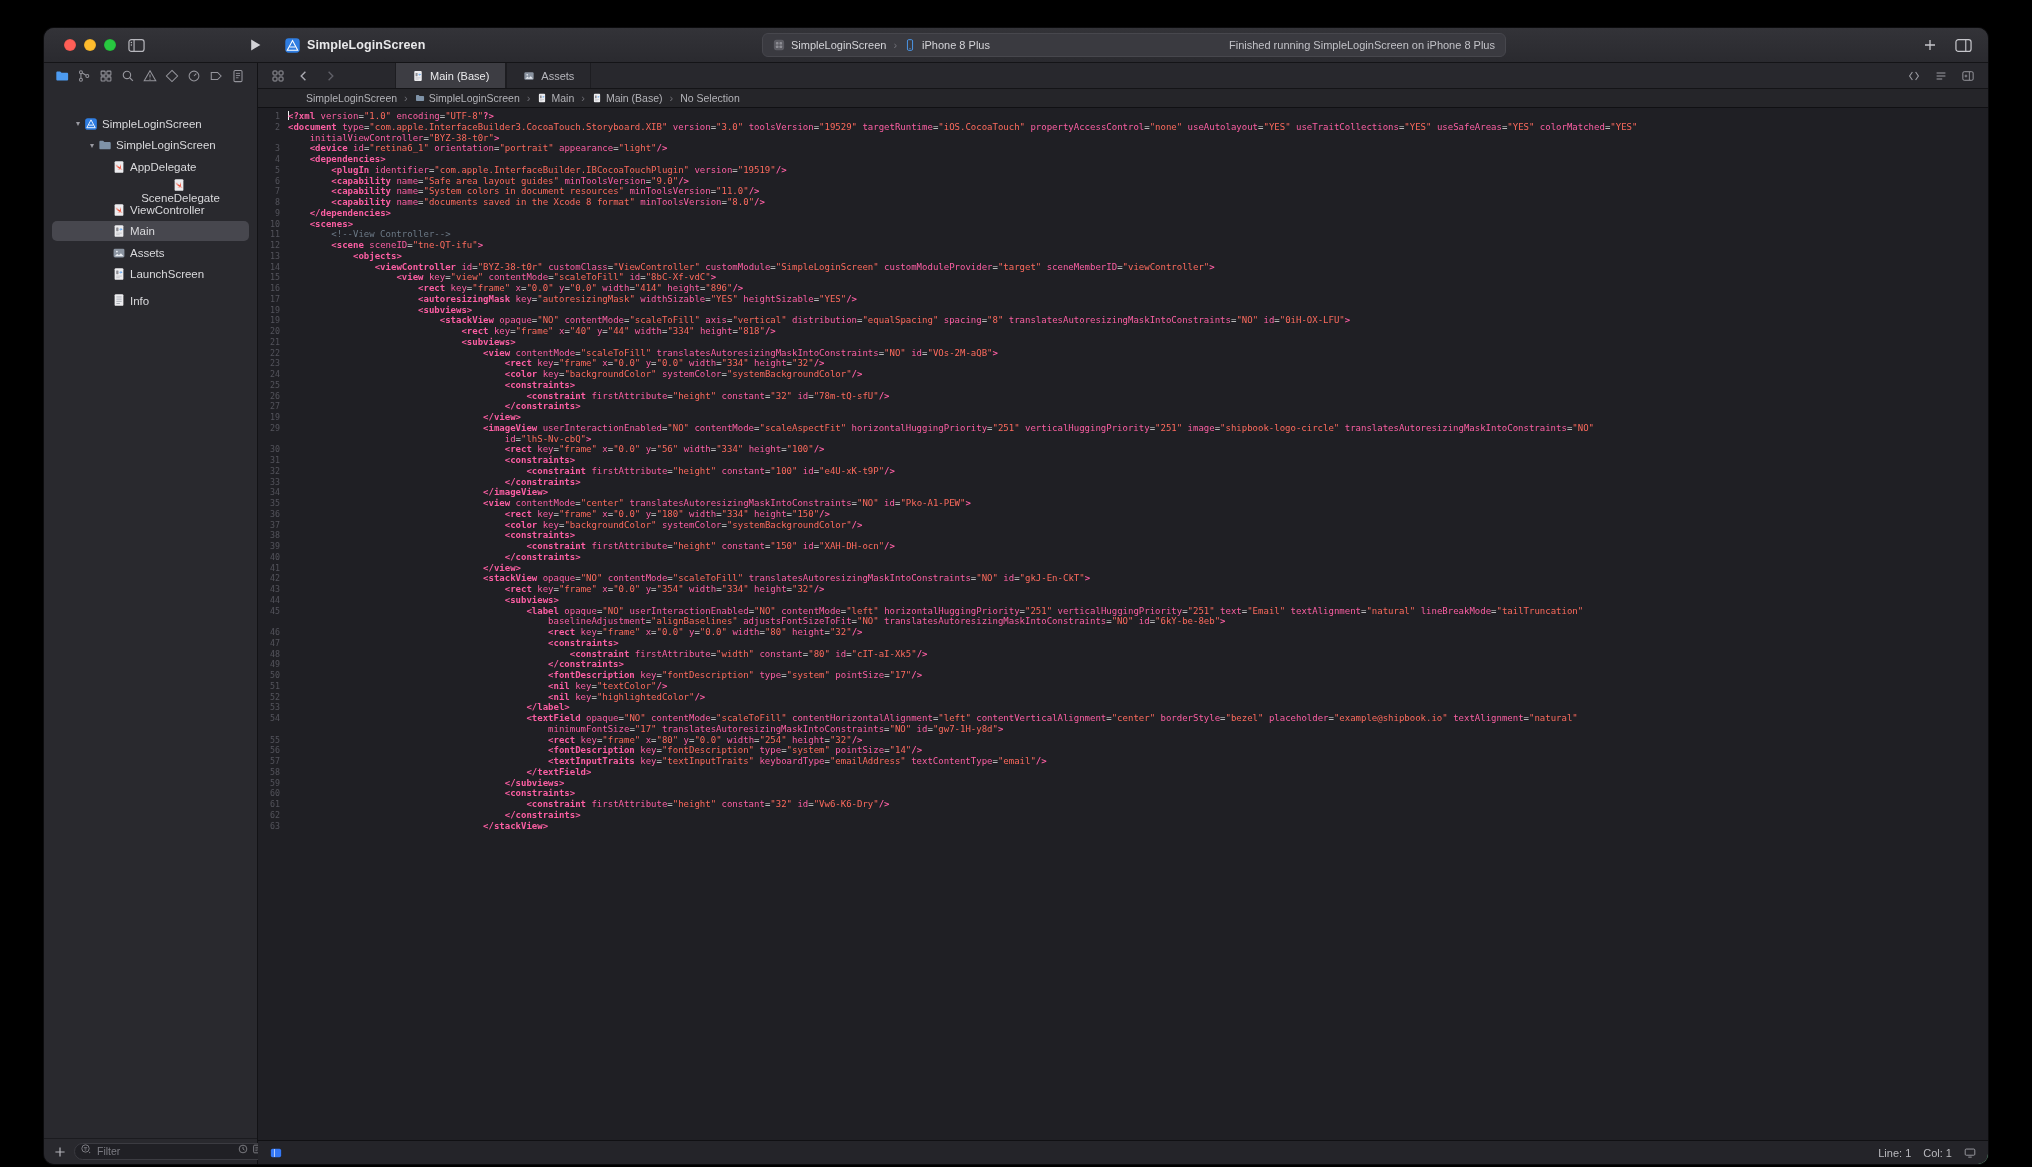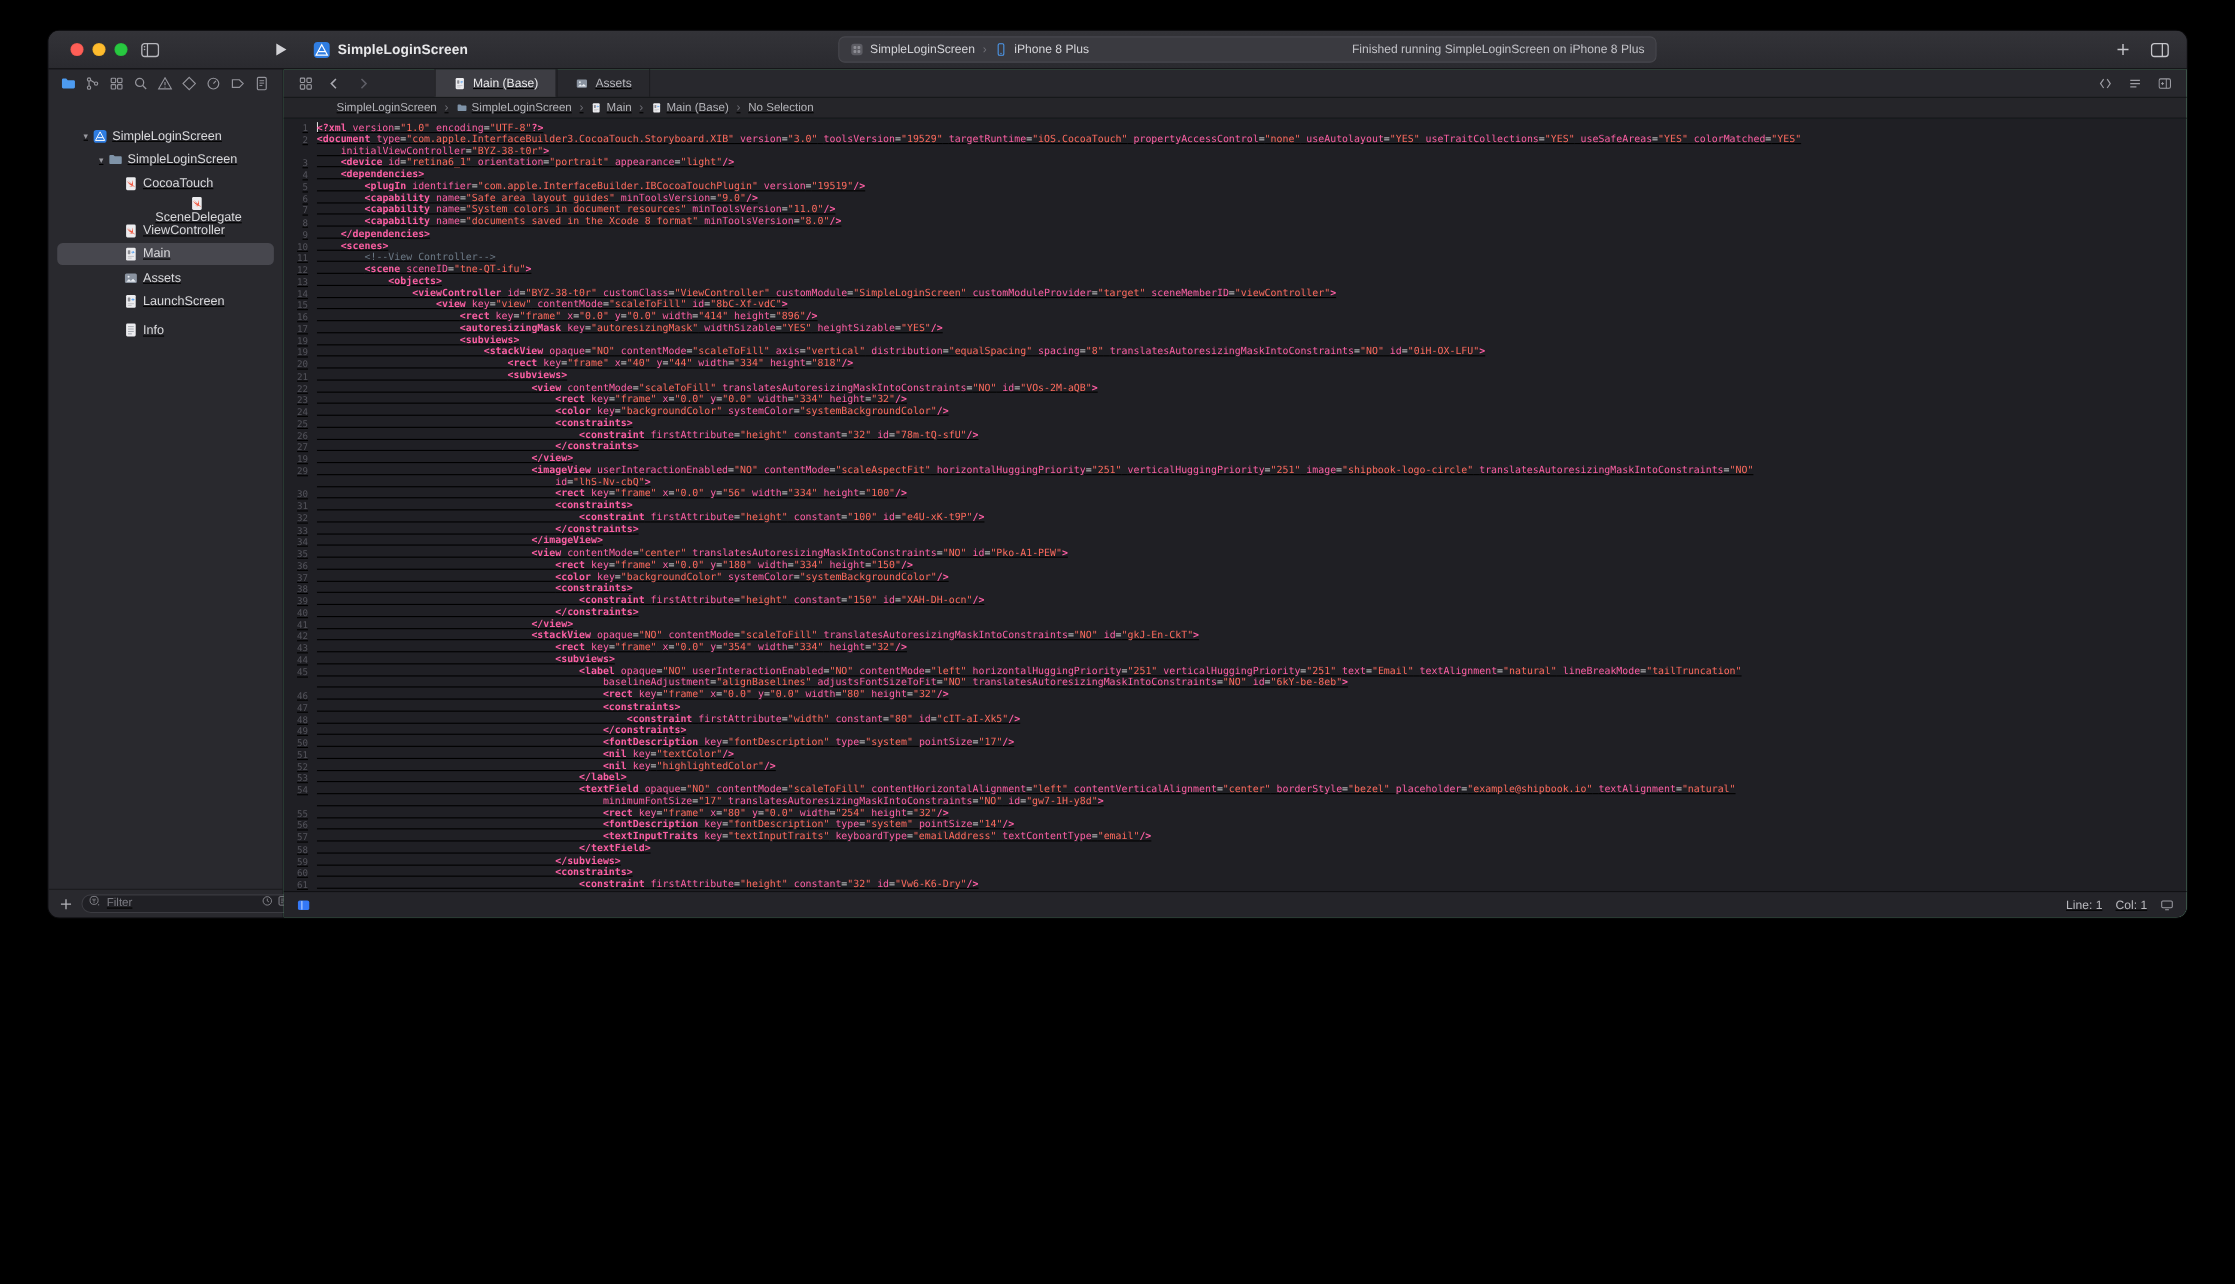--- a/index.html
+++ b/index.html
@@ -3,23 +3,23 @@
 <meta charset="utf-8">
 <style>
   :root{
     --c-tag:#fc5fa3; --c-val:#fc6a5d; --c-com:#6c7986; --c-plain:#e3e3e5; --accent:#4d9bf0;
   }
   *{box-sizing:border-box;}
   html,body{margin:0;padding:0;}
   body{width:2032px;height:1167px;background:#000;overflow:hidden;
        font-family:"Liberation Sans",sans-serif;-webkit-font-smoothing:antialiased;}
 
-  .window{position:absolute;left:44px;top:28px;width:1944px;height:806px;border-radius:10px;
+  .window{position:absolute;left:44px;top:28px;width:1944px;height:1136px;border-radius:10px;
           background:#1f1f24;overflow:hidden;
-          box-shadow:0 0 0 1px #0b0b0d,0 30px 80px rgba(0,0,0,.75), inset 0 1px 0 rgba(255,255,255,.07);text-decoration:underline;}
+          box-shadow:0 0 0 1px #0b0b0d,0 30px 80px rgba(0,0,0,.75), inset 0 1px 0 rgba(255,255,255,.07);}
 
   
   .titlebar{position:relative;height:35px;background:linear-gradient(#333338,#2a2a2f);
             border-bottom:1px solid #141417;}
   .tl{position:absolute;top:11px;width:12px;height:12px;border-radius:50%;box-shadow:inset 0 0 1px rgba(0,0,0,.35);}
   .tl.close{left:20px;background:#ff5f57;}
   .tl.min{left:40px;background:#febc2e;}
   .tl.zoom{left:60px;background:#28c840;}
   .tb-abs{position:absolute;display:flex;align-items:center;gap:6px;height:100%;top:0;}
   .win-title{font-size:12.5px;font-weight:bold;color:#e8e8ea;letter-spacing:.1px;}
@@ -249,21 +249,21 @@
             <span class="tlabel">SimpleLoginScreen</span>
           </div>
           <div class="trow" style="padding-left: 56px;">
             <span class="chev"></span>
             <span class="ic ">
               <svg viewBox="0 0 16 16">
                 <rect x="3" y="1.3" width="10" height="13.4" rx="1.4" fill="#ececef"></rect>
                 <path d="M11.5 12.3c1-1.8.7-4-.7-5.9.7 1.7.6 3.3-.1 4.3C9.2 9.5 7.6 7.8 6.2 6c1.1 1.8 2.5 3.5 3.9 4.8-1.6-.8-3.4-2-4.8-3.5 1.4 2.4 3.4 4.3 5.5 5.3-1 .5-2.4.4-3.9-.3 1.9 1.2 4 1.3 5.3.5.6.4 1.1 1 1.3 1.5.3-.7-.1-1.5-1-2z" fill="#f05138" transform="translate(-1.2 -1.8) scale(.95)"></path>
               </svg>
             </span>
-            <span class="tlabel">CocoaTouch</span>
+            <span class="tlabel">AppDelegate</span>
           </div>
           <div class="trow" style="padding-left: 56px; flex-direction: column;">
             <span class="chev"></span>
             <span class="ic ">
               <svg viewBox="0 0 16 16">
                 <rect x="3" y="1.3" width="10" height="13.4" rx="1.4" fill="#ececef"></rect>
                 <path d="M11.5 12.3c1-1.8.7-4-.7-5.9.7 1.7.6 3.3-.1 4.3C9.2 9.5 7.6 7.8 6.2 6c1.1 1.8 2.5 3.5 3.9 4.8-1.6-.8-3.4-2-4.8-3.5 1.4 2.4 3.4 4.3 5.5 5.3-1 .5-2.4.4-3.9-.3 1.9 1.2 4 1.3 5.3.5.6.4 1.1 1 1.3 1.5.3-.7-.1-1.5-1-2z" fill="#f05138" transform="translate(-1.2 -1.8) scale(.95)"></path>
               </svg>
             </span>
             <span class="tlabel">SceneDelegate</span>

